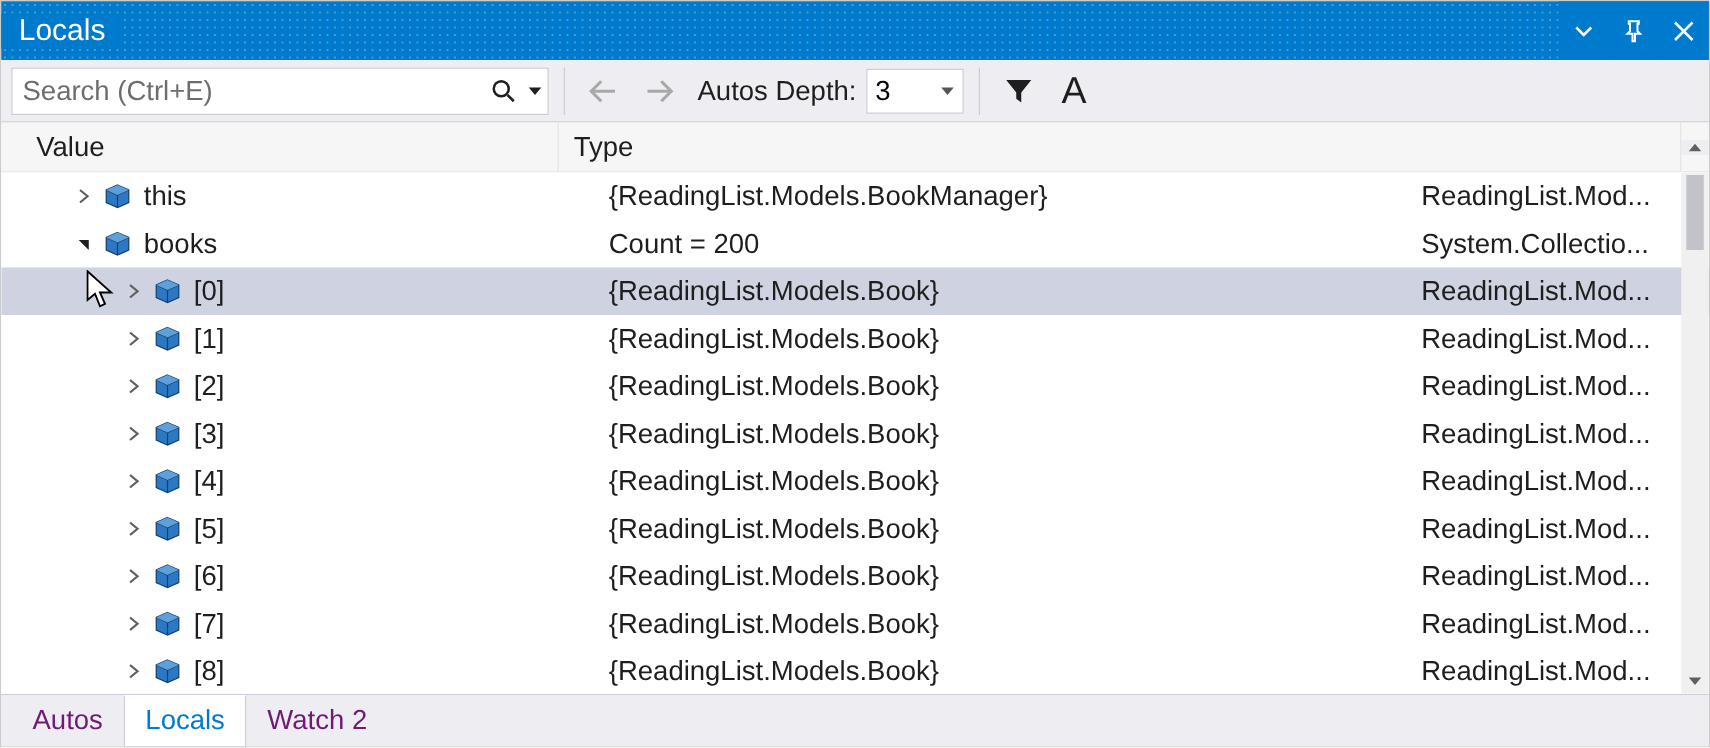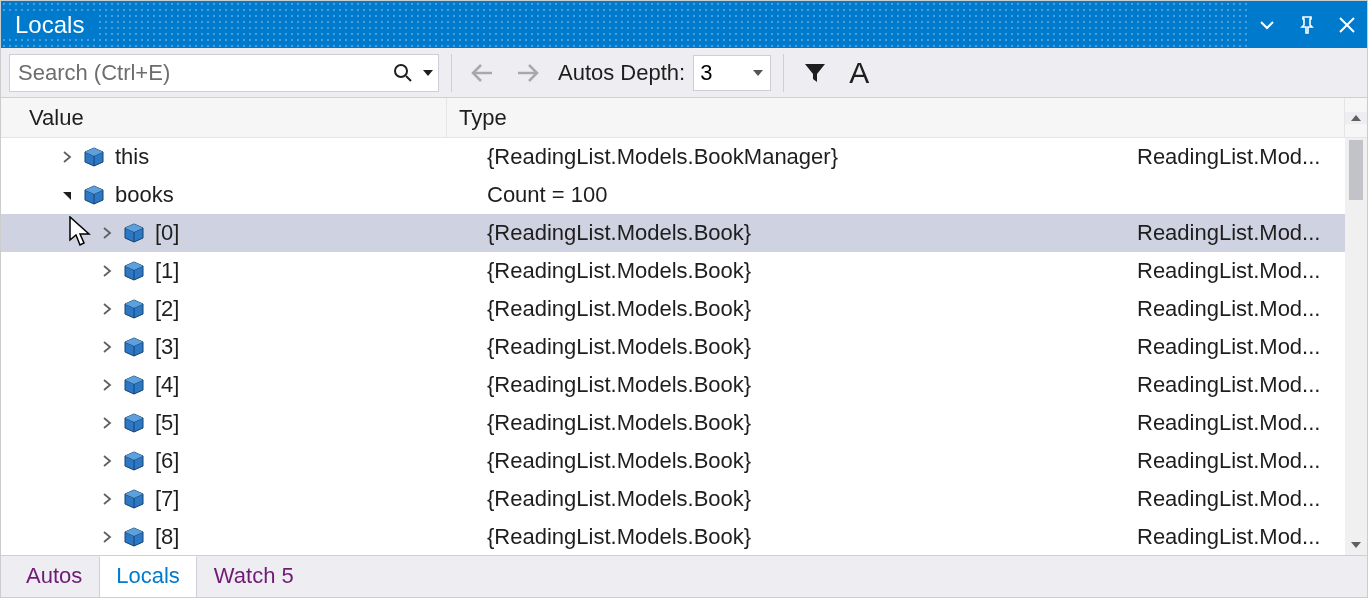--- a/index.html
+++ b/index.html
@@ -170,21 +170,22 @@
           <span class="obj-icon">
             <svg width="22" height="22" viewBox="0 0 22 22">
               <polygon points="11,2 20,6 20,16 11,20 2,16 2,6" fill="#2d78c4" stroke="#14426f" stroke-width="1"></polygon>
               <polyline points="2,6 11,10 20,6" stroke="#14426f" stroke-width="1" fill="none"></polyline>
               <line x1="11" y1="10" x2="11" y2="20" stroke="#14426f" stroke-width="1"></line>
               <polygon points="11,2 20,6 11,10 2,6" fill="#5ea0dc"></polygon>
             </svg>
           </span>
           <span>books</span>
         </div>
-        <div class="cell cell-value">Count = 100</div>
+        <div class="cell cell-value">Count = 200</div>
+        <div class="cell cell-type ellipsis">System.Collectio...</div>
         <div class="cell scroll-cell"></div>
       </div>
       <div class="row selected">
         <div class="cell cell-name indent2">
           <span class="expander">
             <svg width="12" height="12" viewBox="0 0 12 12">
               <polyline points="3,1 9,6 3,11" stroke="#606060" stroke-width="1.8" fill="none"></polyline>
             </svg>
           </span>
           <span class="obj-icon">
@@ -378,16 +379,16 @@
     </div>
 
     <svg class="cursor-overlay" style="left:68px; top:78px;" width="26" height="32" viewBox="0 0 26 32">
         <path d="M1 1 L1 24 L7 19 L11 29 L15 27 L11 18 L20 18 Z" fill="#fff" stroke="#000" stroke-width="1.5"></path>
       </svg>
   </div>
 
   <div class="tabs" id="tabs-container">
       <div class="tab">Autos</div>
       <div class="tab active">Locals</div>
-      <div class="tab">Watch 5</div>
+      <div class="tab">Watch 2</div>
     </div>
 
 </div>
 
 </body></html>

